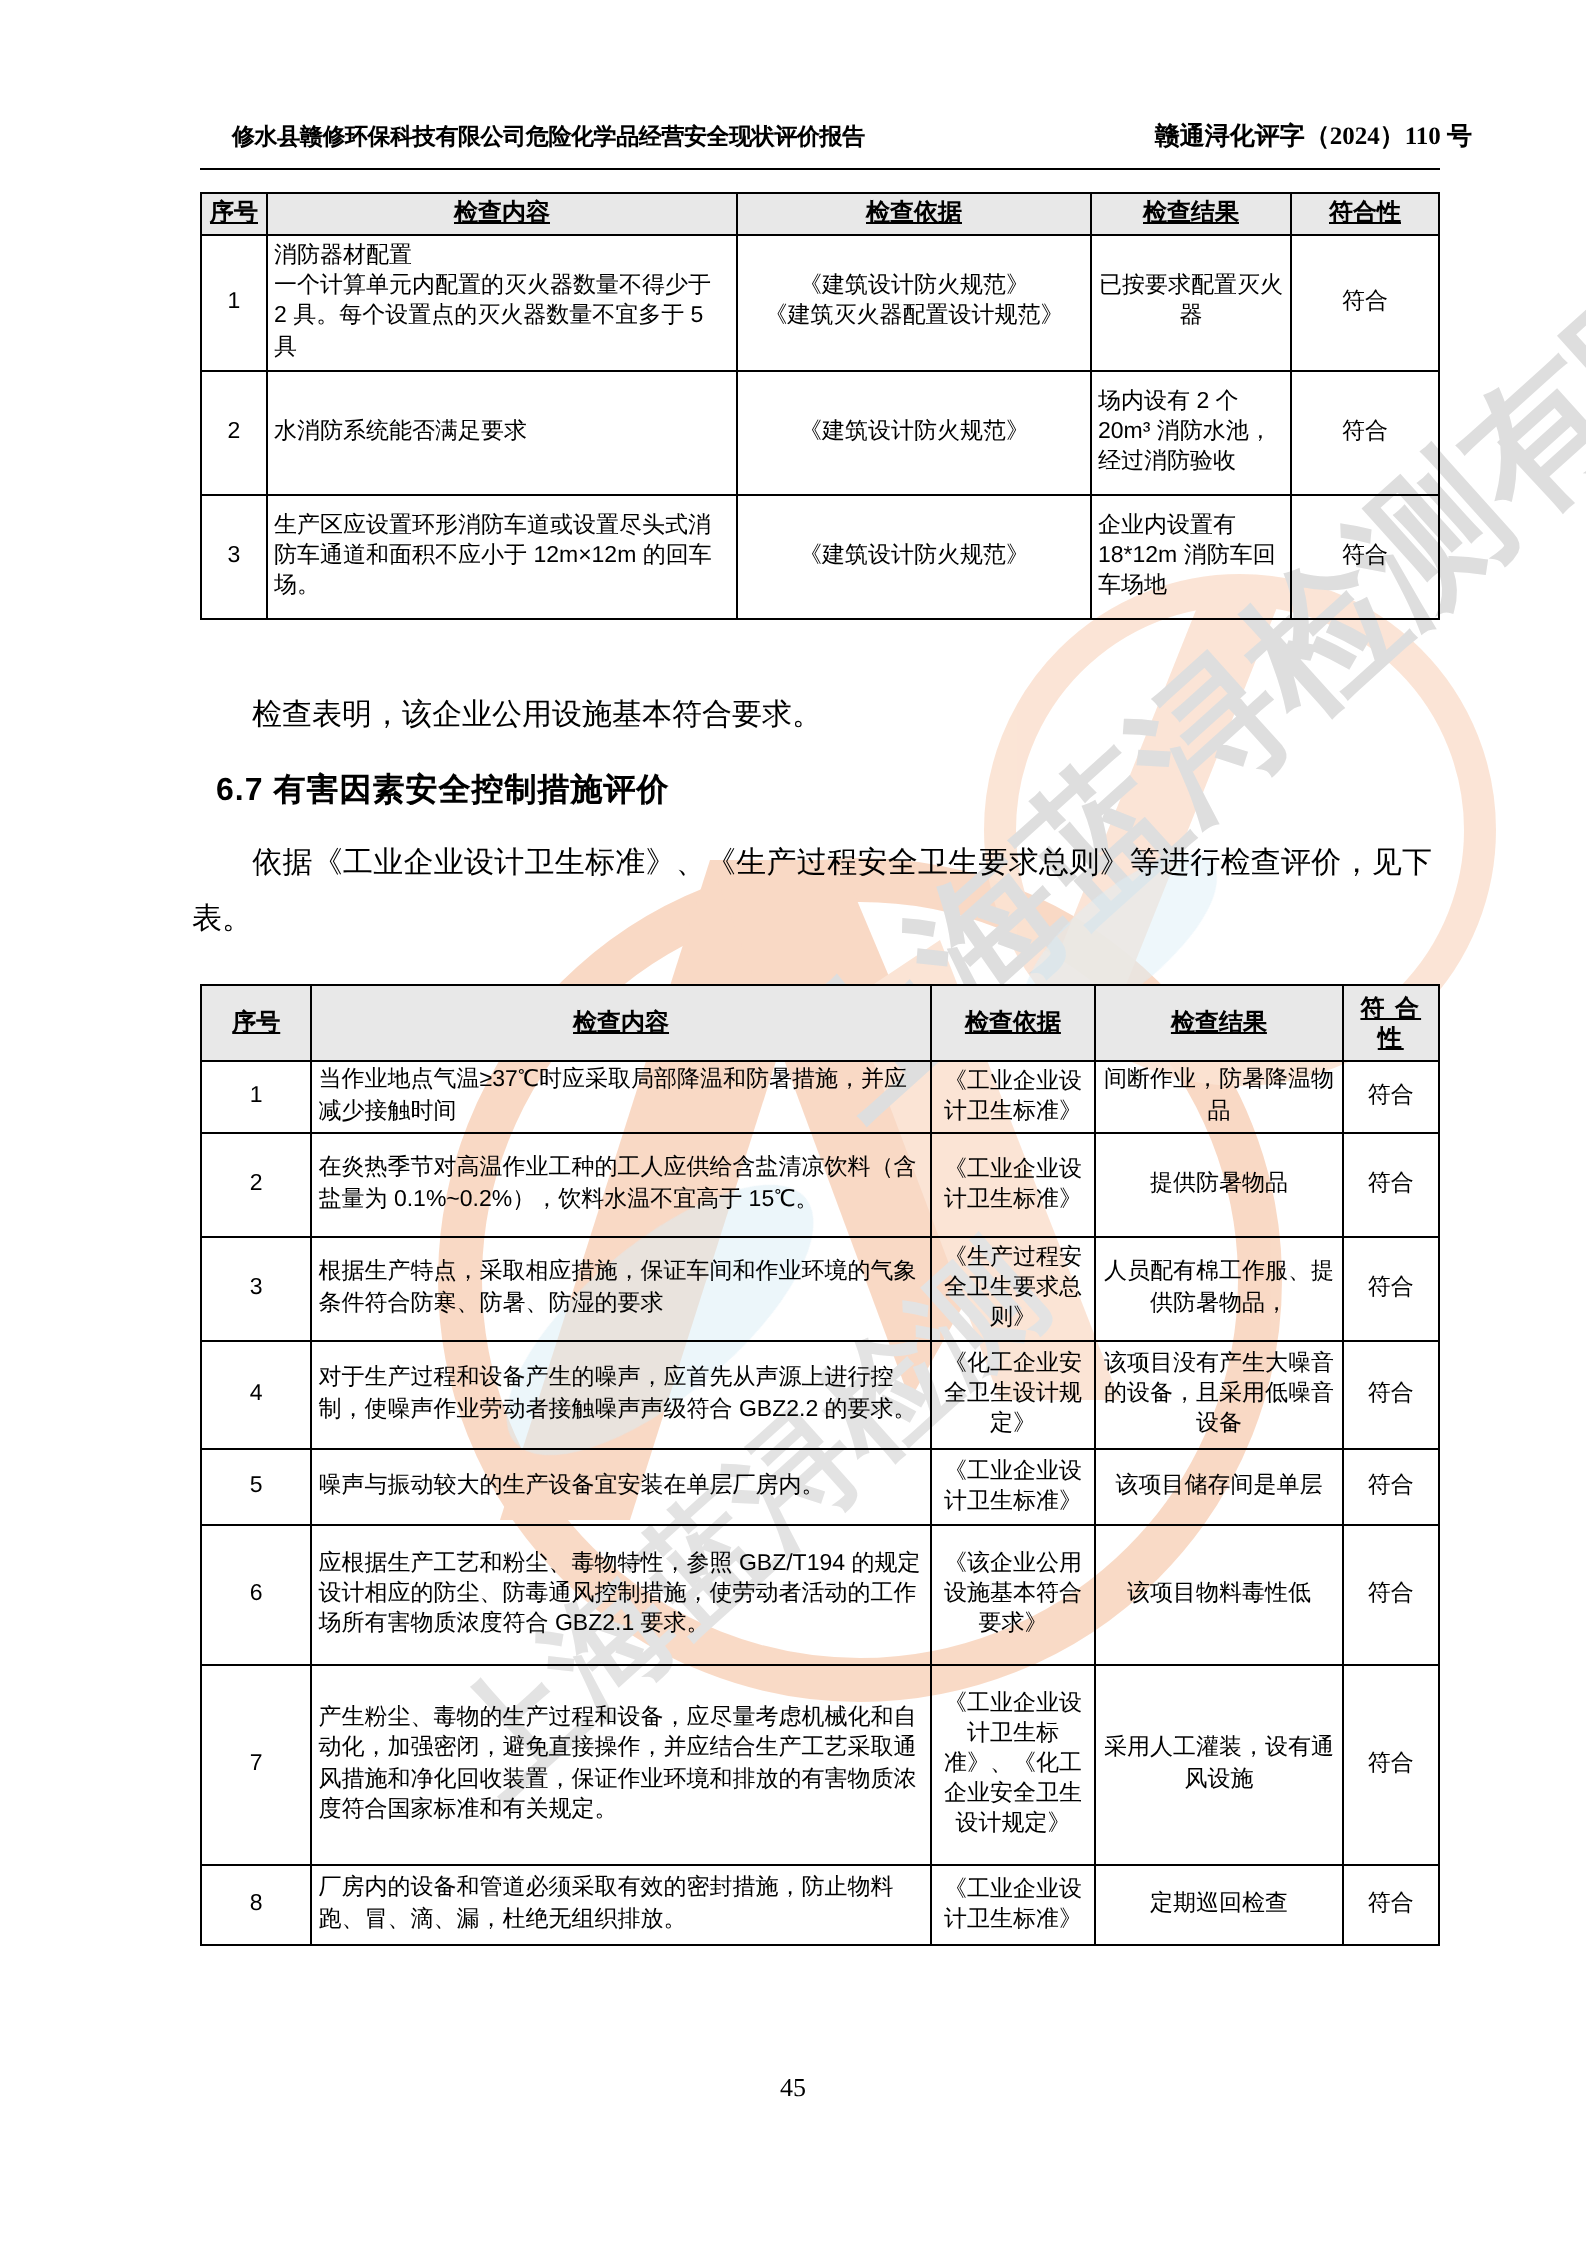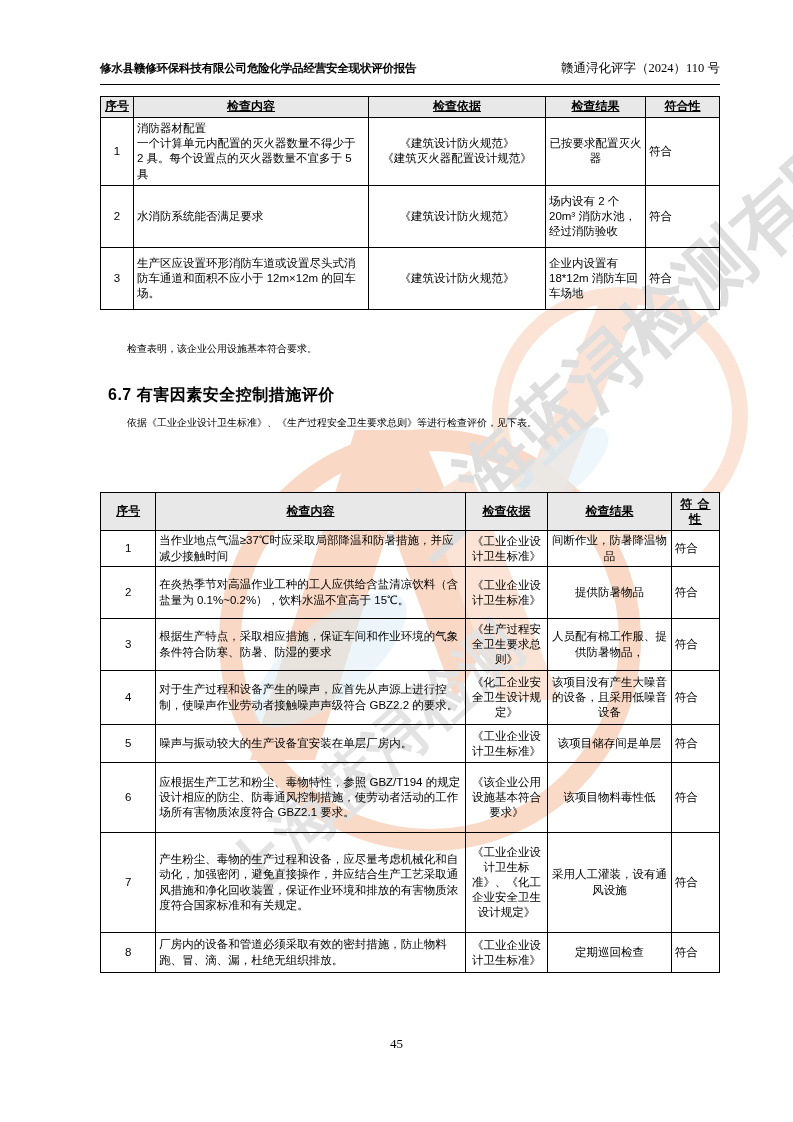--- a/index.html
+++ b/index.html
@@ -26,39 +26,39 @@
     left: 0; top: 0;
     width: 793px; height: 1122px;
     pointer-events: none;
     z-index: 0;
   }
   .wm-svg { position: absolute; left: 0; top: 0; }
 
   
   .header {
     position: absolute;
-    left: 100px;
+    left: 116px;
     top: 60px;
     width: 620px;
     display: flex;
     justify-content: space-between;
     align-items: baseline;
     z-index: 3;
   }
   .header-left {
     font-family: "Liberation Sans", sans-serif;
     font-size: 11.5px;
     font-weight: bold;
     letter-spacing: -0.2px;
     white-space: nowrap;
   }
   .header-right {
     font-family: "Liberation Serif", serif;
     font-size: 12.5px;
-    font-weight: normal;
+    font-weight: bold;
     white-space: nowrap;
   }
   .header-rule {
     position: absolute;
     left: 100px;
     top: 84px;
     width: 620px;
     height: 1px;
     background: #000;
     z-index: 3;
@@ -90,41 +90,41 @@
     margin-top: 20px;
   }
   td.c-num {
     text-align: center;
     font-family: "Liberation Serif", serif;
     font-size: 12px;
   }
   td.c-content { text-align: left; margin-top: 18px; }
   td.c-basis   { text-align: center; }
   td.c-result  { text-align: left; }
-  td.c-conf    { text-align: left; }
+  td.c-conf    { text-align: center; }
 
   
   #table-fire { left: 100px; top: 96px; width: 620px; }
 
   
   #table-harm { left: 100px; top: 492px; width: 620px; }
   #table-harm th.th-conf {
     letter-spacing: 1px;
     line-height: 1.25;
   }
   #table-harm td.c-result { text-align: center; }
   #table-harm td.c-basis  { text-align: center; line-height: 1.3; }
 
   
   .para {
     position: absolute;
-    left: 107px;
+    left: 96px;
     width: 620px;
     font-family: "Liberation Serif", "DejaVu Serif", serif;
-    font-size: 10px;
+    font-size: 15px;
     line-height: 1.85;
     text-align: justify;
     z-index: 2;
   }
   .para .indent { display: inline-block; width: 2em; }
 
   #para-conclusion { top: 330px; }
 
   .heading {
     position: absolute;

